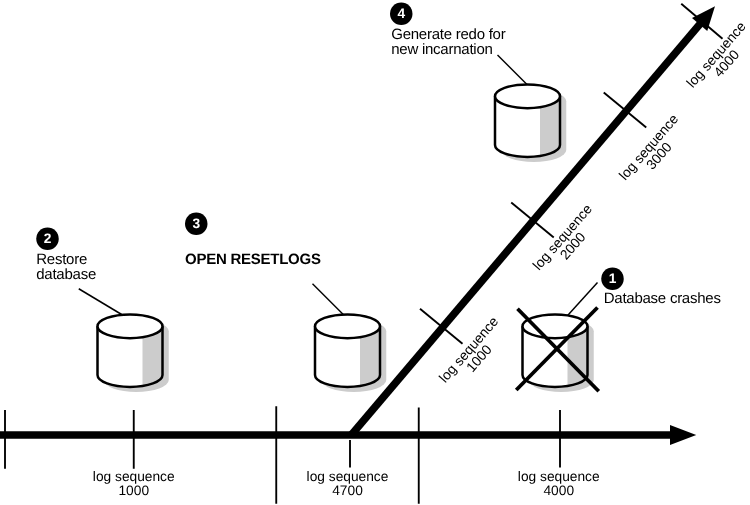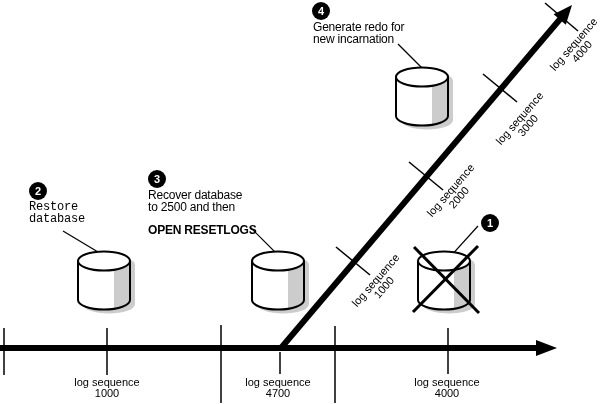--- a/index.html
+++ b/index.html
@@ -78,28 +78,28 @@
     <use href="#cylinder" transform="translate(250,250)"></use>
     <use href="#cylinder" transform="translate(394,66)"></use>
     <g>
       <use href="#cylinder" transform="translate(416,250)"></use>
       <line x1="414" y1="247" x2="479" y2="313" stroke="#000" stroke-width="3"></line>
       <line x1="478" y1="246" x2="413" y2="312" stroke="#000" stroke-width="3"></line>
     </g>
   </svg>
 
   <div class="badge" style="left:481px; top:214px;">1</div>
+  <div class="step-label" style="left:483px; top:233px;">Database crashes</div>
 
   <div class="badge" style="left:29px; top:182px;">2</div>
-  <div class="step-label" style="left:29px; top:202px;font-family:Liberation Mono, monospace;">Restore
+  <div class="step-label" style="left:29px; top:202px;">Restore
 database</div>
 
   <div class="badge" style="left:148px; top:170px;">3</div>
-  <div class="step-label" style="left:148px; top:190px;"><span>Recover database
-to 2500 and then</span><span class="bold-line">OPEN RESETLOGS</span></div>
+  <div class="step-label" style="left:148px; top:190px;"><span class="bold-line">OPEN RESETLOGS</span></div>
 
   <div class="badge" style="left:312px; top:2px;">4</div>
   <div class="step-label" style="left:313px; top:22px;">Generate redo for
 new incarnation</div>
 
   <div class="haxis-label" style="left:107px; top:377px;">
     <div>log sequence</div>
     <div>1000</div>
   </div>
   <div class="haxis-label" style="left:278px; top:377px;">

